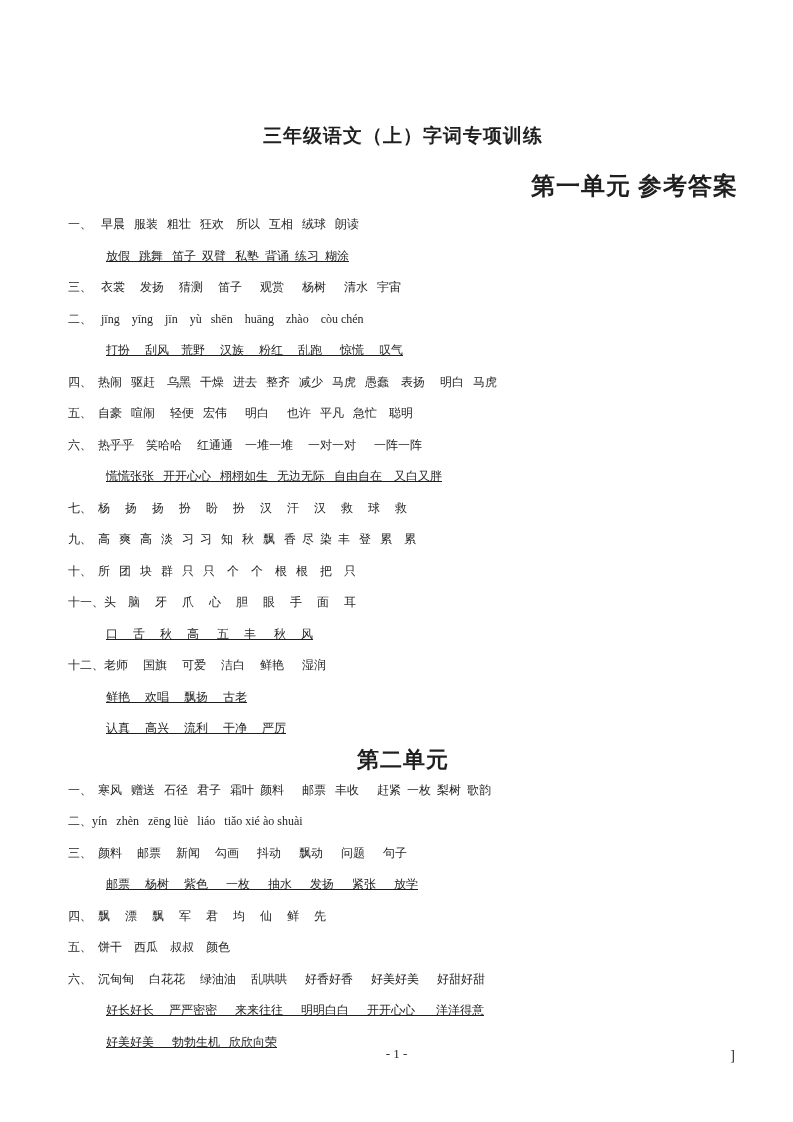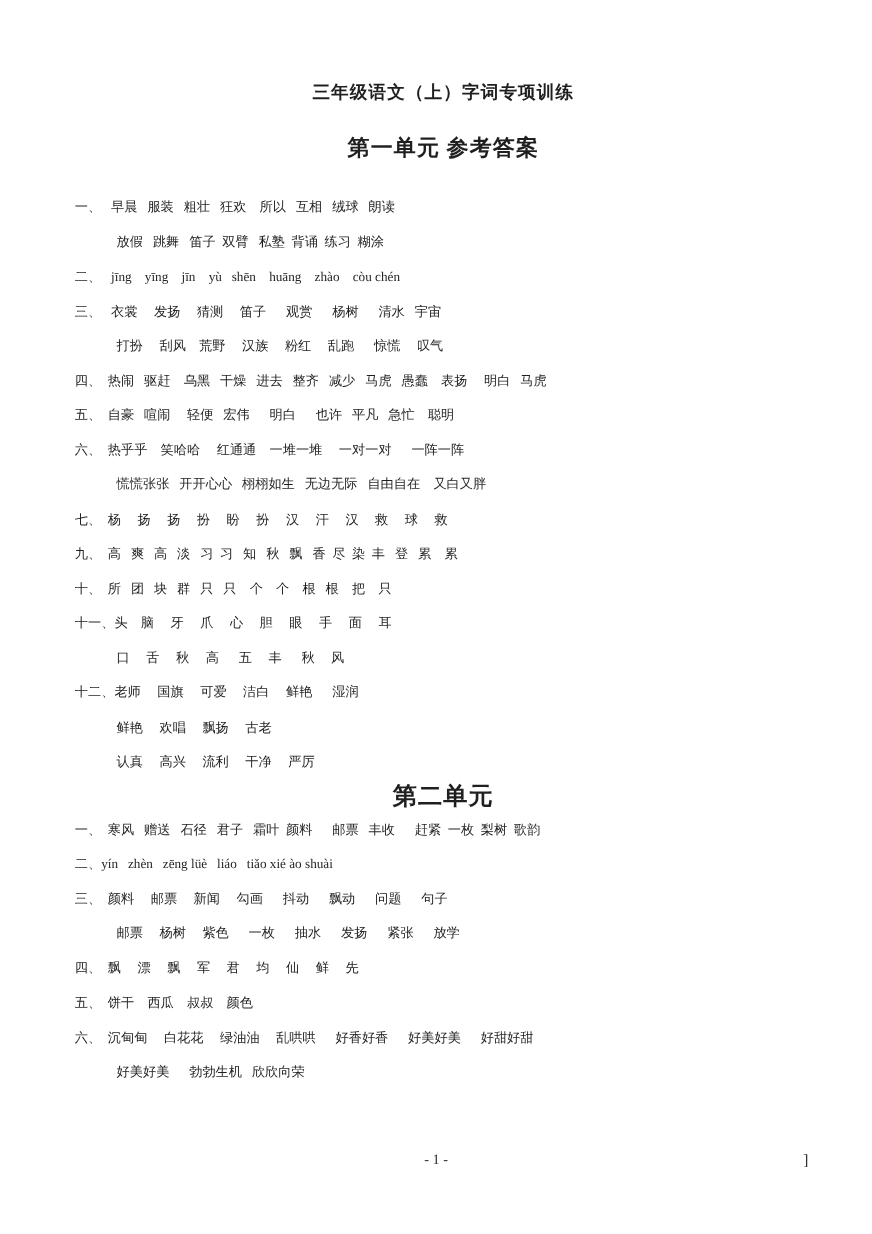--- a/index.html
+++ b/index.html
@@ -13,54 +13,56 @@
     height: 1122px;
     margin: 0 auto;
     background: #ffffff;
     box-sizing: border-box;
     padding: 0 55px 0 68px;
     overflow: hidden;
     font-family: "Liberation Serif", "DejaVu Serif", serif;
     color: #1f1f1f;
   }
   .doc-title {
-    margin: 12px;
-    padding-top: 56px;
+    margin: 0;
+    padding-top: 119px;
     text-align: center;
-    font-size: 16px;
+    font-size: 19px;
     line-height: 34px;
     font-weight: bold;
     letter-spacing: 1px;
   }
   .section-heading {
     margin: 0;
     text-align: center;
     font-weight: bold;
   }
   .heading-u1 {
     margin-top: 18px;
-    margin-bottom: 23px;
-    font-size: 20px;
+    margin-bottom: 8px;
+    font-size: 24px;
     line-height: 30px;
     letter-spacing: 1px;
+    text-align: right;
   }
   .heading-u2 {
     font-size: 22px;
     line-height: 30px;
     letter-spacing: 1px;
   }
   .line {
     font-size: 12px;
     line-height: 31.5px;
     height: 31.5px;
     white-space: pre;
     overflow: hidden;
   }
   .indent {
     padding-left: 38px;
+    text-decoration: underline;
   }
   .page-footer {
     position: absolute;
     left: 0;
     right: 0;
     bottom: 60px;
     text-align: center;
     font-size: 13px;
     line-height: 16px;
     color: #2a2a2a;
@@ -78,22 +80,22 @@
 <body>
 
 <div class="page">
 
   <h1 class="doc-title">三年级语文（上）字词专项训练</h1>
 
   <div>
     <h2 class="section-heading heading-u1">第一单元   参考答案</h2>
     <div class="line">一、   早晨   服装   粗壮   狂欢    所以   互相   绒球   朗读</div>
     <div class="line indent">放假   跳舞   笛子  双臂   私塾  背诵  练习  糊涂</div>
+    <div class="line">三、   衣裳     发扬     猜测     笛子      观赏      杨树      清水   宇宙</div>
     <div class="line">二、   jīng    yīng    jīn    yù   shēn    huāng    zhào    còu chén</div>
-    <div class="line">三、   衣裳     发扬     猜测     笛子      观赏      杨树      清水   宇宙</div>
     <div class="line indent">打扮     刮风    荒野     汉族     粉红     乱跑      惊慌     叹气</div>
     <div class="line">四、  热闹   驱赶    乌黑   干燥   进去   整齐   减少   马虎   愚蠢    表扬     明白   马虎</div>
     <div class="line">五、  自豪   喧闹     轻便   宏伟      明白      也许   平凡   急忙    聪明</div>
     <div class="line">六、  热乎乎    笑哈哈     红通通    一堆一堆     一对一对      一阵一阵</div>
     <div class="line indent">慌慌张张   开开心心   栩栩如生   无边无际   自由自在    又白又胖</div>
     <div class="line">七、  杨     扬     扬     扮     盼     扮     汉     汗     汉     救     球     救</div>
     <div class="line">九、  高   爽   高   淡   习  习   知   秋   飘   香  尽  染  丰   登   累    累</div>
     <div class="line">十、  所   团   块   群   只   只    个    个    根   根    把    只</div>
     <div class="line">十一、头    脑     牙     爪     心     胆     眼     手     面     耳</div>
     <div class="line indent">口     舌     秋     高      五     丰      秋     风</div>
@@ -104,19 +106,20 @@
 
   <div>
     <h2 class="section-heading heading-u2">第二单元</h2>
     <div class="line">一、  寒风   赠送   石径   君子   霜叶  颜料      邮票   丰收      赶紧  一枚  梨树  歌韵</div>
     <div class="line">二、yín   zhèn   zēng lüè   liáo   tiǎo xié ào shuài</div>
     <div class="line">三、  颜料     邮票     新闻     勾画      抖动      飘动      问题      句子</div>
     <div class="line indent">邮票     杨树     紫色      一枚      抽水      发扬      紧张      放学</div>
     <div class="line">四、  飘     漂     飘     军     君     均     仙     鲜     先</div>
     <div class="line">五、  饼干    西瓜    叔叔    颜色</div>
     <div class="line">六、  沉甸甸     白花花     绿油油     乱哄哄      好香好香      好美好美      好甜好甜</div>
+    <div class="line indent">好长好长     严严密密      来来往往      明明白白      开开心心       洋洋得意</div>
     <div class="line indent">好美好美      勃勃生机   欣欣向荣</div>
   </div>
 
   <div class="page-footer">- 1 -</div>
   <div class="corner-mark">]</div>
 
 </div>
 
 </body></html>

